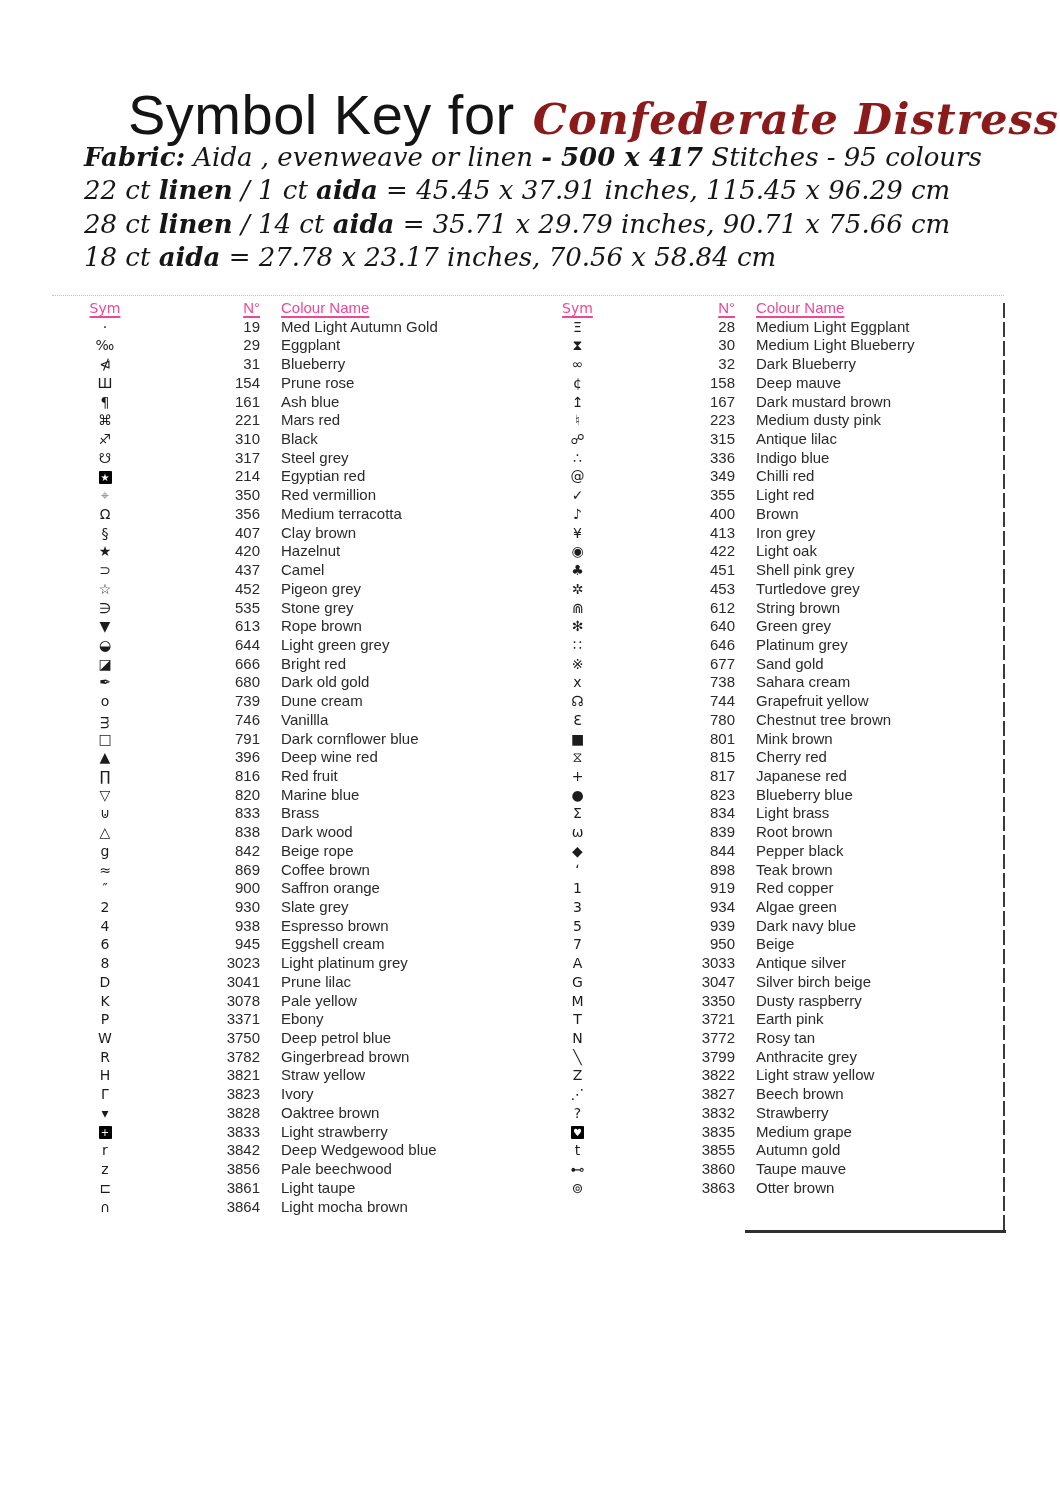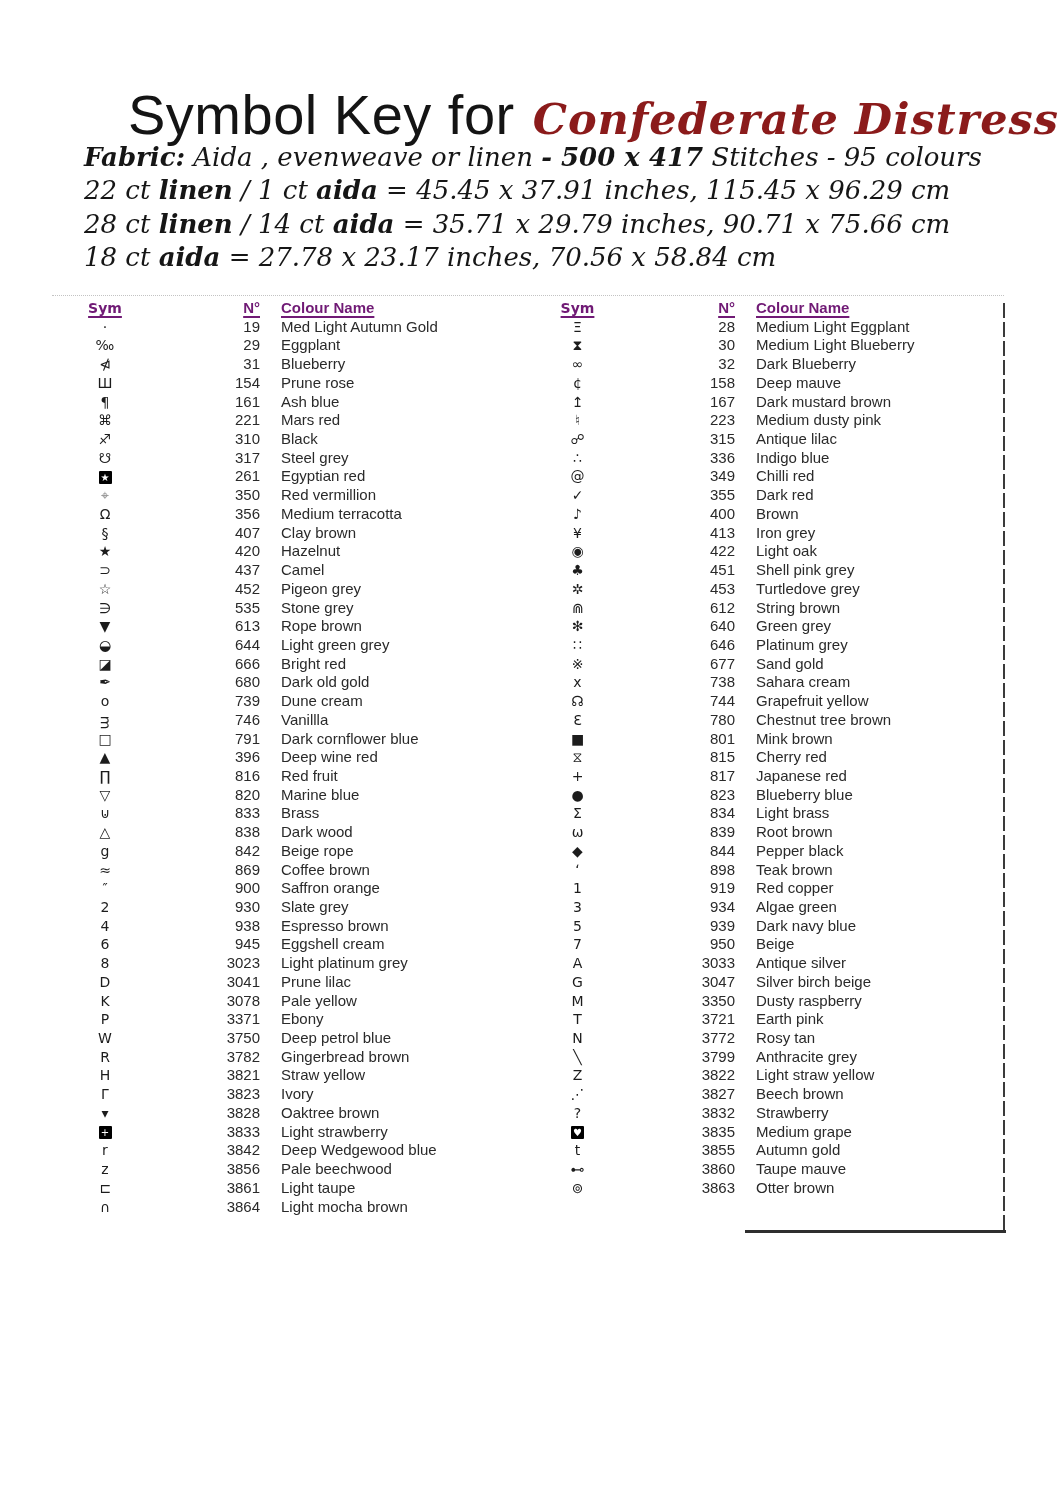--- a/index.html
+++ b/index.html
@@ -21,21 +21,21 @@
   
   .key-table{position:absolute;top:297px;left:0;width:1060px;height:945px;}
   .top-rule{position:absolute;left:52px;top:-2px;width:952px;border-top:1px dotted #aaa;opacity:.7;}
   .col-group{position:absolute;top:2px;display:grid;grid-auto-rows:18.72px;font-size:15px;line-height:18.72px;}
   .col-group.left{left:60px;grid-template-columns:90px 110px auto;}
   .col-group.right{left:535px;grid-template-columns:85px 115px auto;}
   .sym-cell{text-align:center;font-family:"DejaVu Sans",sans-serif;font-size:14px;color:#1c1c1c;}
   .sym-cell.light{color:#8a8a8a;}
   .num-cell{text-align:right;font-family:"Liberation Sans",sans-serif;color:#2a2a2a;}
   .name-cell{padding-left:21px;text-align:left;font-family:"Liberation Sans",sans-serif;color:#2a2a2a;white-space:nowrap;}
-  .hdr{font-weight:700;color:#701a75;}
+  .hdr{font-weight:400;color:#ec4899;}
   .hdr .u{text-decoration:underline;text-underline-offset:3px;text-decoration-thickness:2px;}
   .inv{display:inline-flex;width:13px;height:13px;background:#000;color:#fff;
        align-items:center;justify-content:center;font-size:10px;line-height:13px;
        vertical-align:middle;border-radius:1px;}
   .right-border{position:absolute;left:1003px;top:6px;width:2px;height:929px;
        background:repeating-linear-gradient(to bottom,#3a3a3a 0 15px,transparent 15px 19px);}
   .bottom-border{position:absolute;left:745px;top:933px;width:261px;border-top:3px solid #2f2f2f;}
 </style>
 </head>
 <body>
@@ -78,21 +78,21 @@
         <div class="sym-cell">⌘</div>
         <div class="num-cell">221</div>
         <div class="name-cell">Mars red</div>
         <div class="sym-cell">♐</div>
         <div class="num-cell">310</div>
         <div class="name-cell">Black</div>
         <div class="sym-cell">☋</div>
         <div class="num-cell">317</div>
         <div class="name-cell">Steel grey</div>
         <div class="sym-cell"><span class="inv">★</span></div>
-        <div class="num-cell">261</div>
+        <div class="num-cell">214</div>
         <div class="name-cell">Egyptian red</div>
         <div class="sym-cell light">⌖</div>
         <div class="num-cell">350</div>
         <div class="name-cell">Red vermillion</div>
         <div class="sym-cell">Ω</div>
         <div class="num-cell">356</div>
         <div class="name-cell">Medium terracotta</div>
         <div class="sym-cell">§</div>
         <div class="num-cell">407</div>
         <div class="name-cell">Clay brown</div>
@@ -231,21 +231,21 @@
         <div class="num-cell">315</div>
         <div class="name-cell">Antique lilac</div>
         <div class="sym-cell">∴</div>
         <div class="num-cell">336</div>
         <div class="name-cell">Indigo blue</div>
         <div class="sym-cell">@</div>
         <div class="num-cell">349</div>
         <div class="name-cell">Chilli red</div>
         <div class="sym-cell">✓</div>
         <div class="num-cell">355</div>
-        <div class="name-cell">Dark red</div>
+        <div class="name-cell">Light red</div>
         <div class="sym-cell">♪</div>
         <div class="num-cell">400</div>
         <div class="name-cell">Brown</div>
         <div class="sym-cell">¥</div>
         <div class="num-cell">413</div>
         <div class="name-cell">Iron grey</div>
         <div class="sym-cell">◉</div>
         <div class="num-cell">422</div>
         <div class="name-cell">Light oak</div>
         <div class="sym-cell">♣</div>

